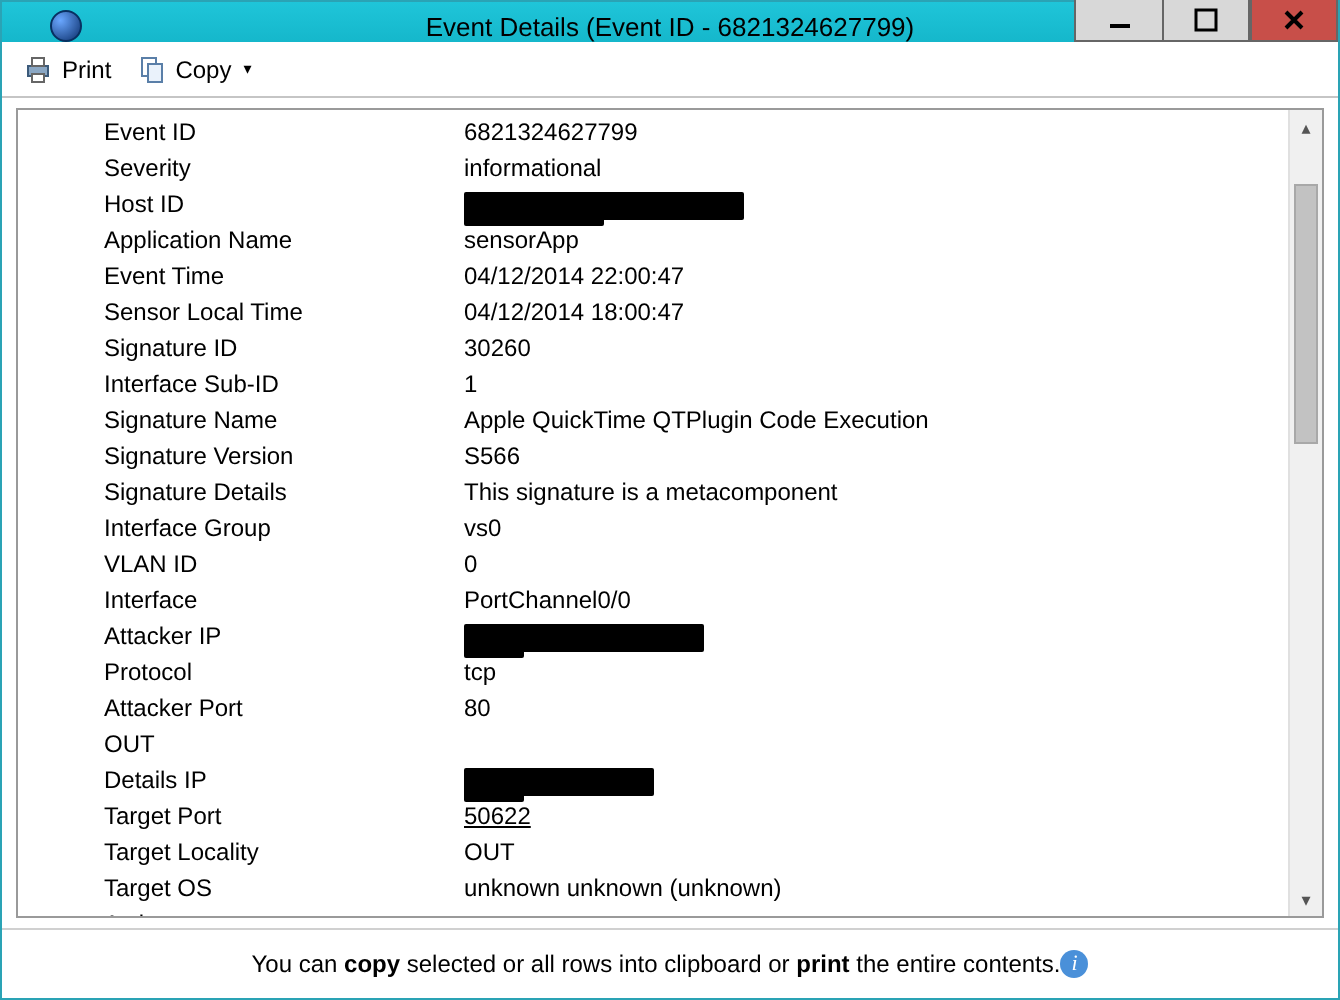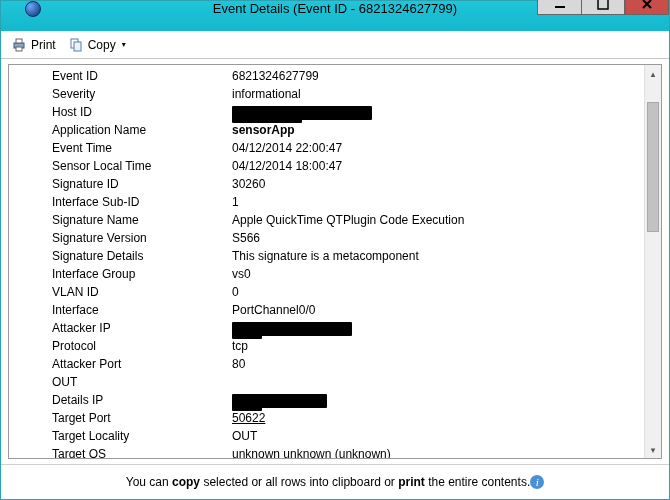--- a/index.html
+++ b/index.html
@@ -14,24 +14,24 @@
   }
   .window {
     width: 670px;
     height: 500px;
     border: 1px solid #2aa3b5;
     background: #fff;
     display: flex;
     flex-direction: column;
   }
   .titlebar {
-    height: 30px;
+    height: 20px;
     background: linear-gradient(#1fc5d9, #15b7cb);
     display: flex;
-    align-items: flex-start;
+    align-items: flex-end;
     position: relative;
     color: #000;
     padding-left: 16px;
   }
   .titlebar .appicon {
     width: 16px; height: 16px;
     margin-left: 8px;
     border-radius: 50%;
     background: radial-gradient(circle at 30% 30%, #6aa7ff, #0b2f6b);
     border: 1px solid #083061;
@@ -212,21 +212,21 @@
           <div class="row">
             <div class="lbl">Severity</div>
             <div class="val">informational</div>
           </div>
           <div class="row">
             <div class="lbl">Host ID</div>
             <div class="val"><span class="redact" style="width: 140px;"></span></div>
           </div>
           <div class="row">
             <div class="lbl">Application Name</div>
-            <div class="val" style="position: relative; font-weight: bold;">sensorApp<span class="redact" style="width: 70px; position: absolute; left: 0px; top: -6px; height: 8px;"></span></div>
+            <div class="val" style="position: relative;">sensorApp<span class="redact" style="width: 70px; position: absolute; left: 0px; top: -6px; height: 8px;"></span></div>
           </div>
           <div class="row">
             <div class="lbl">Event Time</div>
             <div class="val">04/12/2014 22:00:47</div>
           </div>
           <div class="row">
             <div class="lbl">Sensor Local Time</div>
             <div class="val">04/12/2014 18:00:47</div>
           </div>
           <div class="row">

